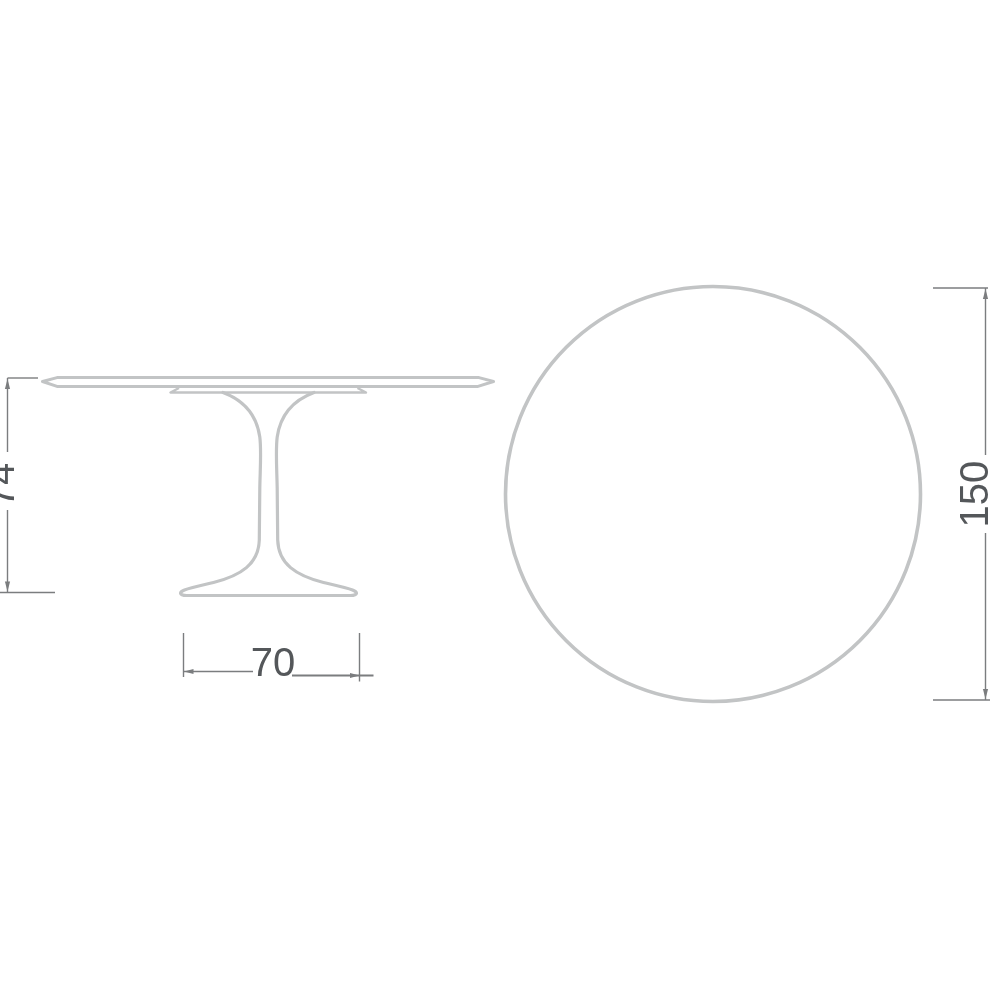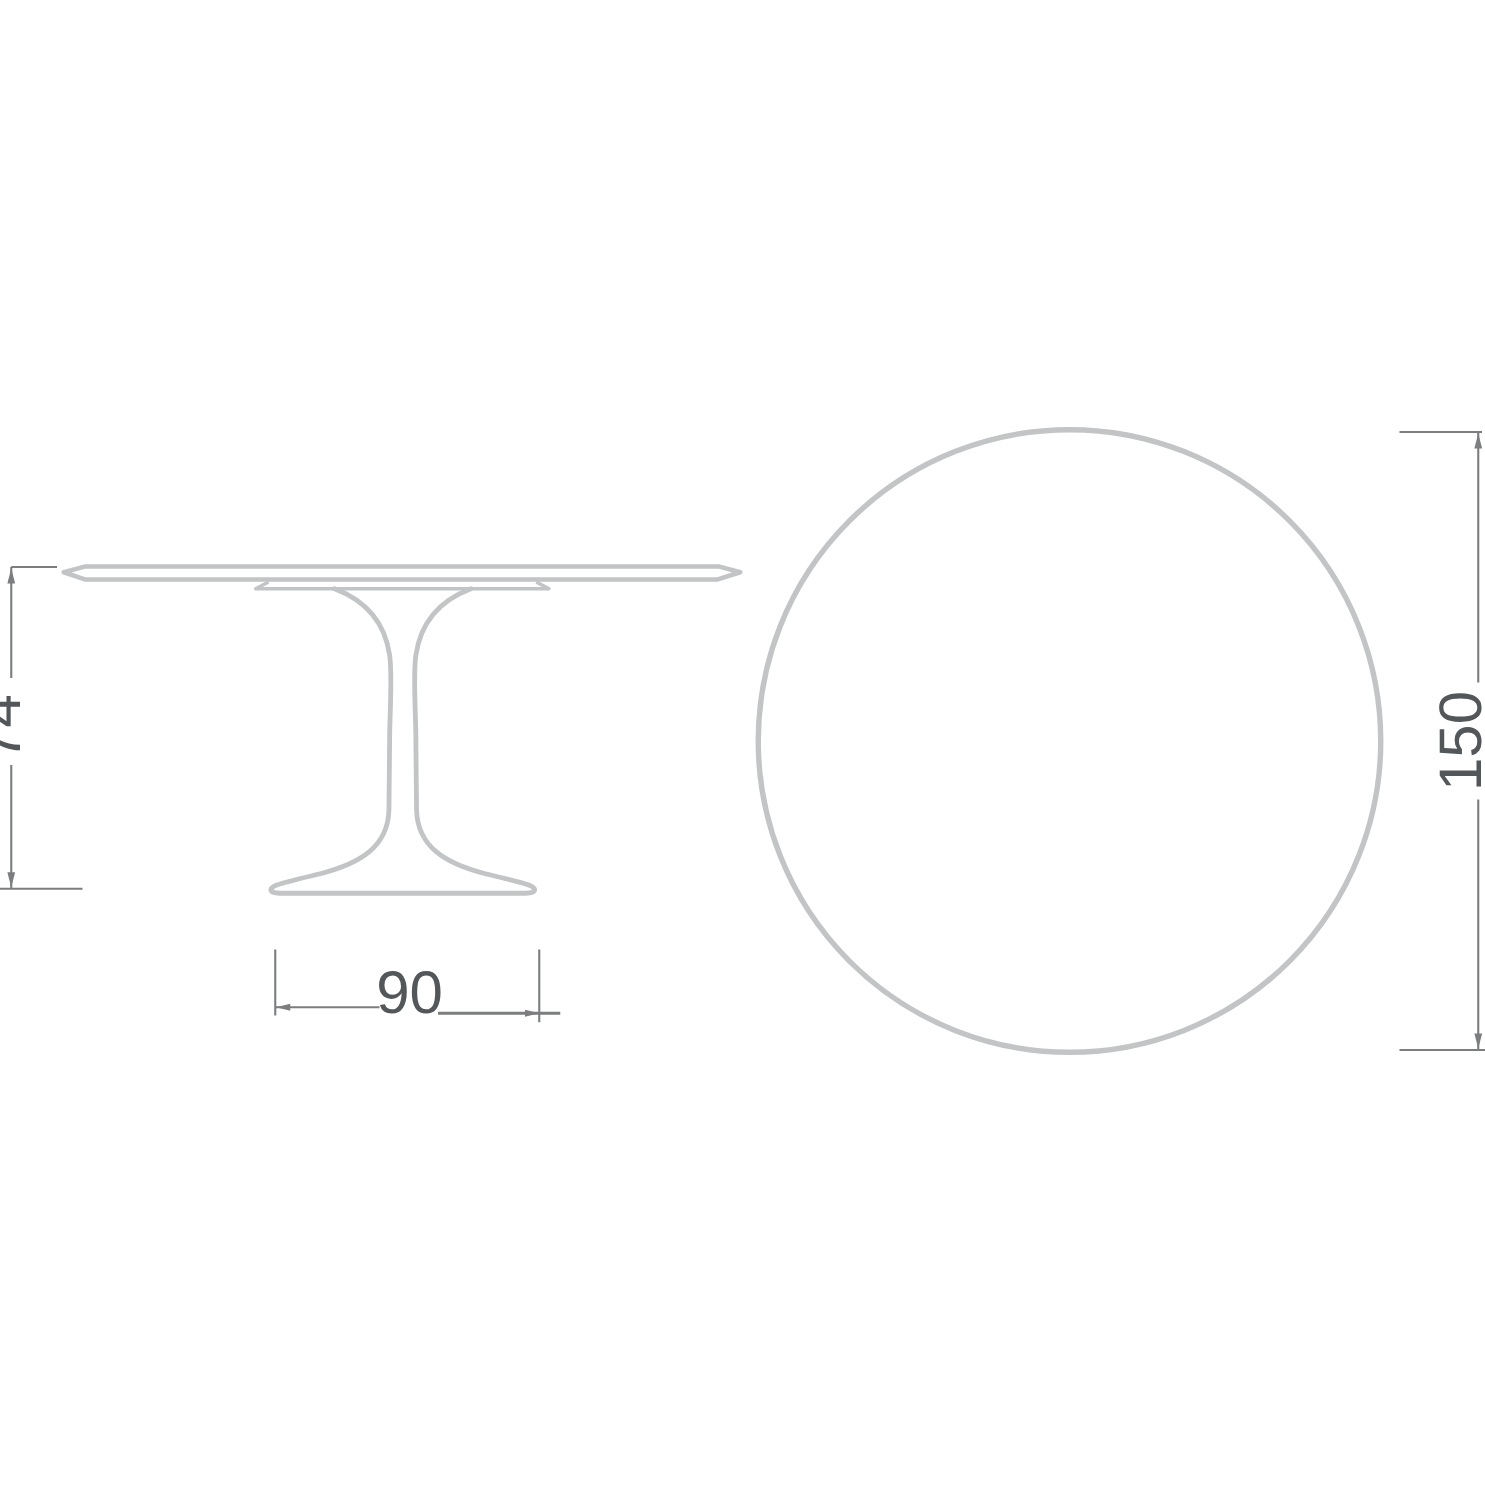--- a/index.html
+++ b/index.html
@@ -84,17 +84,17 @@
       <line class="dim" x1="985.5" y1="533" x2="985.5" y2="700"></line>
       <line class="dim" x1="933" y1="288" x2="988" y2="288"></line>
       <line class="dim" x1="933" y1="700" x2="990" y2="700"></line>
       <polygon class="dim-arrow" points="985.5,289 982.9,299 988.1,299"></polygon>
       <polygon class="dim-arrow" points="985.5,699 982.9,689 988.1,689"></polygon>
     </g>
   </svg>
 
   <div class="dim-label rot" style="left:-40px;top:465px;width:80px;height:40px;">74</div>
 
-  <div class="dim-label" style="left:233px;top:642px;width:80px;height:40px;">90</div>
+  <div class="dim-label" style="left:233px;top:642px;width:80px;height:40px;">70</div>
 
   <div class="dim-label rot" style="left:924px;top:474px;width:100px;height:40px;">150</div>
 
 </div>
 
 </body></html>

